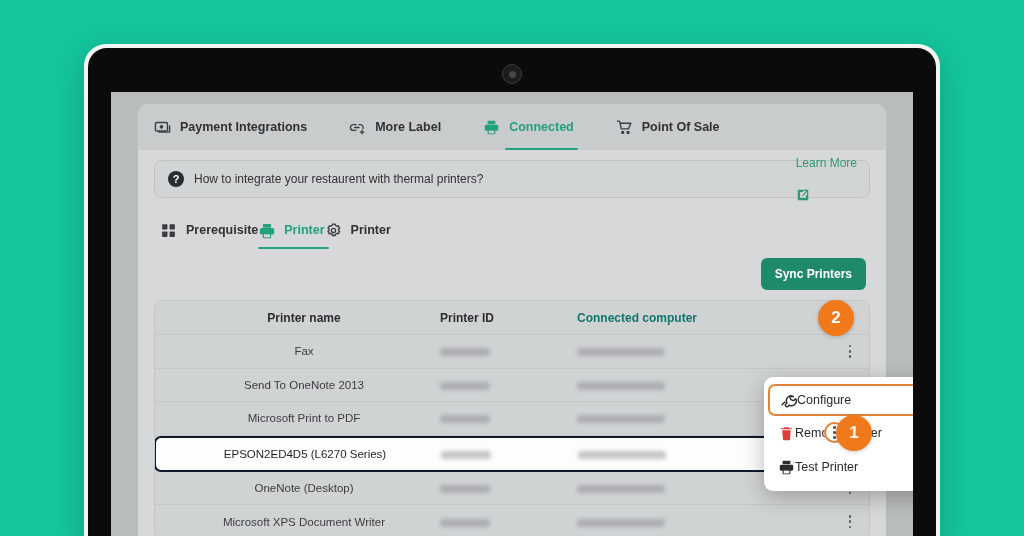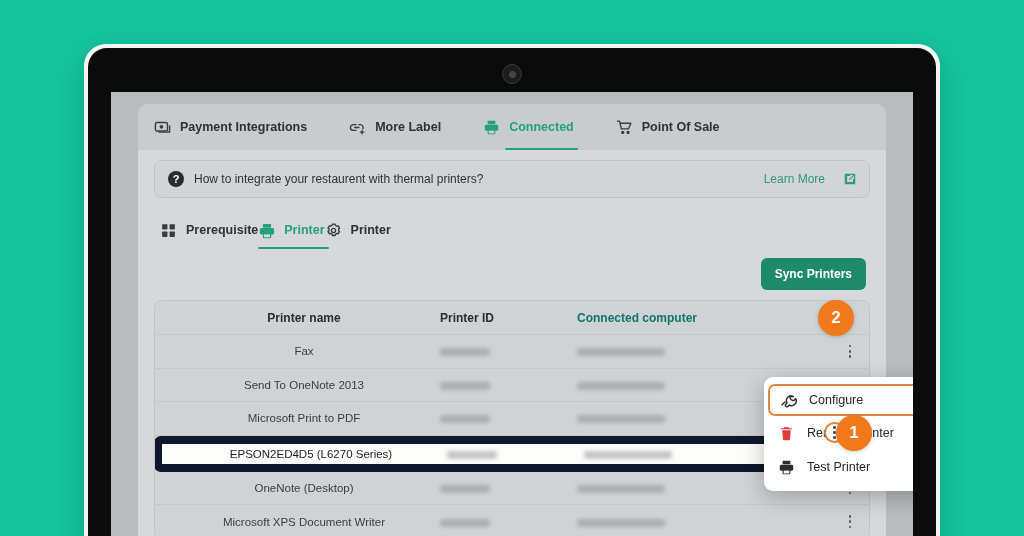--- a/index.html
+++ b/index.html
@@ -120,24 +120,25 @@
     font-weight: 700;
     display: flex; align-items: center; justify-content: center;
     line-height: 1;
   }
   .banner-text {
     font-size: 12px;
     color: #2f3133;
     flex: 1;
   }
   .learn {
-    display: flex; align-items: flex-end; gap: 18px;
+    display: flex; align-items: flex-start; gap: 18px;
     color: #2e9a77;
     font-size: 12px;
     cursor: pointer;
+    flex-direction: column;
   }
 
   
   .subtabs {
     display: flex;
     align-items: center;
     padding: 14px 8px 0 6px;
     height: 50px;
   }
   .subtab {
@@ -214,21 +215,21 @@
   }
   .blur-id   { width: 50px; }
   .blur-comp { width: 88px; }
 
   .kebab { display: flex; flex-direction: column; gap: 2.5px; cursor: pointer; }
   .kebab i { width: 2.6px; height: 2.6px; border-radius: 50%; background: #55585a; display:block; }
 
   
   .row-highlight {
     background: #fdfdfc;
-    border: 8px solid #0f172a;
+    border: 2px solid #0f172a;
     border-radius: 7px;
     height: 36px;
     margin: 0 -1px;
     z-index: 3;
   }
   .row-highlight .c-name { color: #1f2123; }
   .row-highlight .blur-id, .row-highlight .blur-comp { background: #bfc2c3; }
 
   
   .menu {
@@ -237,21 +238,21 @@
     width: 178px;
     background: #ffffff;
     border-radius: 9px;
     box-shadow: 0 6px 22px rgba(0,0,0,0.26);
     padding: 7px 0;
     z-index: 20;
   }
   .menu-item {
     display: flex;
     align-items: center;
-    gap: 12px;
+    gap: 0;
     height: 34px;
     padding: 0 14px;
     font-size: 12.5px;
     color: #27292b;
     cursor: pointer;
   }
   .menu-item.selected {
     border: 2px solid #e2853a;
     border-radius: 7px;
     margin: 0 4px;

